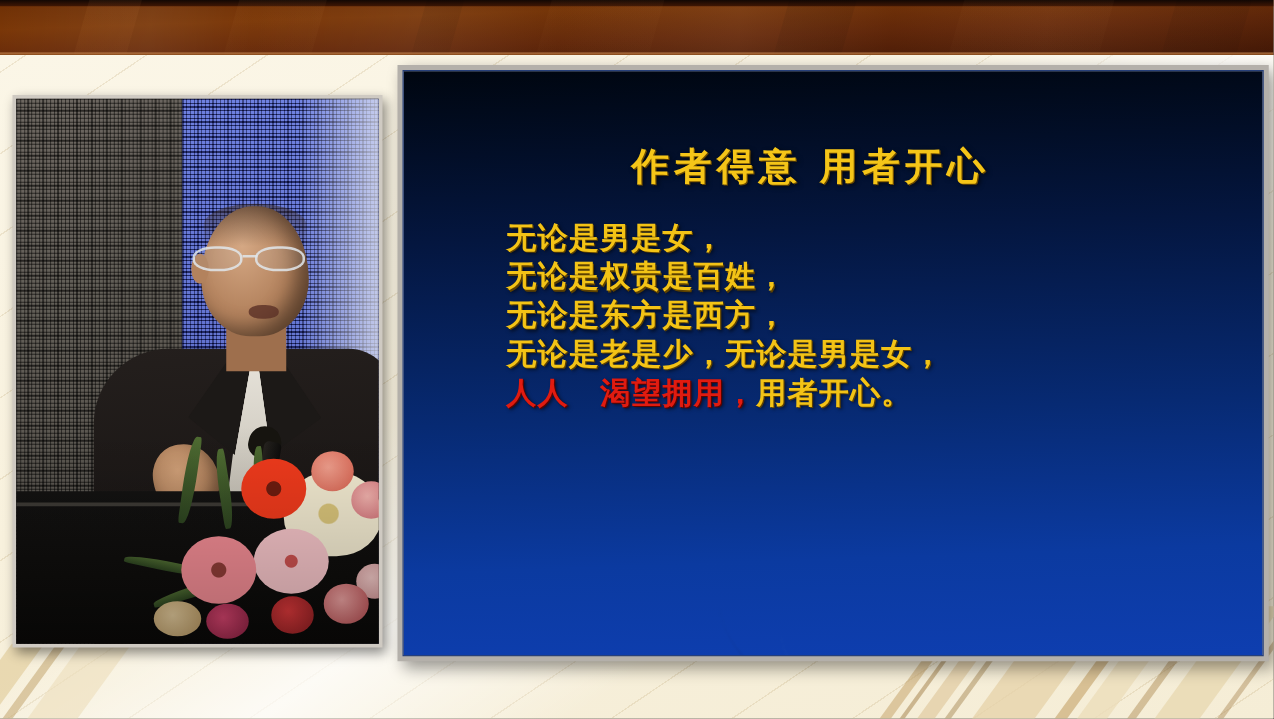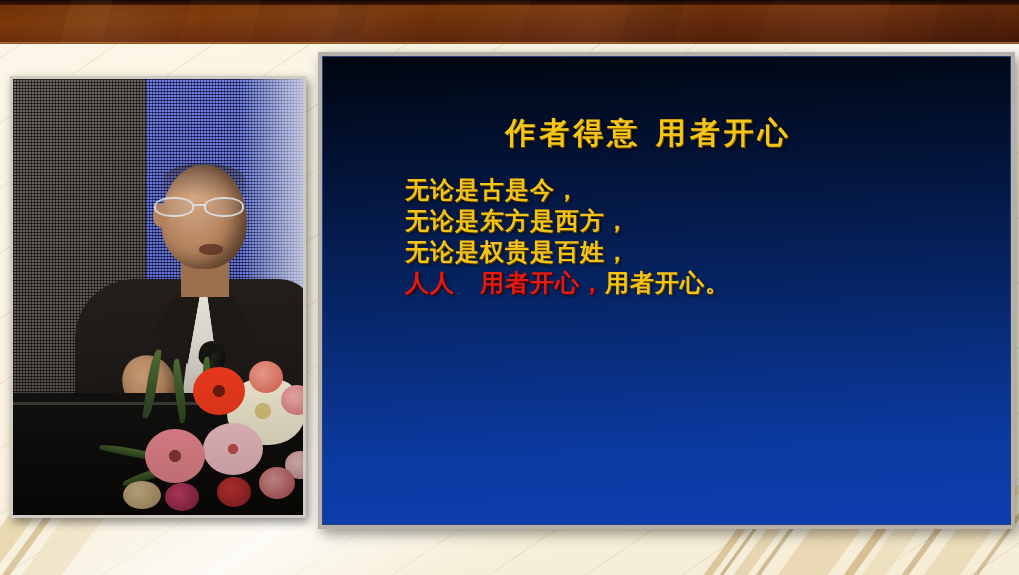--- a/index.html
+++ b/index.html
@@ -413,21 +413,22 @@
   <div class="slide-frame">
     <div class="slide">
       <div class="wave w4"></div>
       <div class="wave w1"></div>
       <div class="wave w2"></div>
       <div class="wave w3"></div>
 
       <div class="slide-title">作者得意 用者开心</div>
 
       <div class="slide-body">
-          <span class="line"><span class="gold">无论是古是今，</span></span>
+          <span class="line"><span class="gold">无论是男是女，</span></span>
+          <span class="line"><span class="gold">无论是权贵是百姓，</span></span>
           <span class="line"><span class="gold">无论是东方是西方，</span></span>
-          <span class="line"><span class="gold">无论是权贵是百姓，</span></span>
-          <span class="line"><span class="red">人人</span><span class="red">　</span><span class="red">用者开心，</span><span class="gold">用者开心。</span></span>
+          <span class="line"><span class="gold">无论是老是少，无论是男是女，</span></span>
+          <span class="line"><span class="red">人人</span><span class="red">　</span><span class="red">渴望拥用，</span><span class="gold">用者开心。</span></span>
         </div>
     </div>
   </div>
 
 </div>
 
 </body></html>

